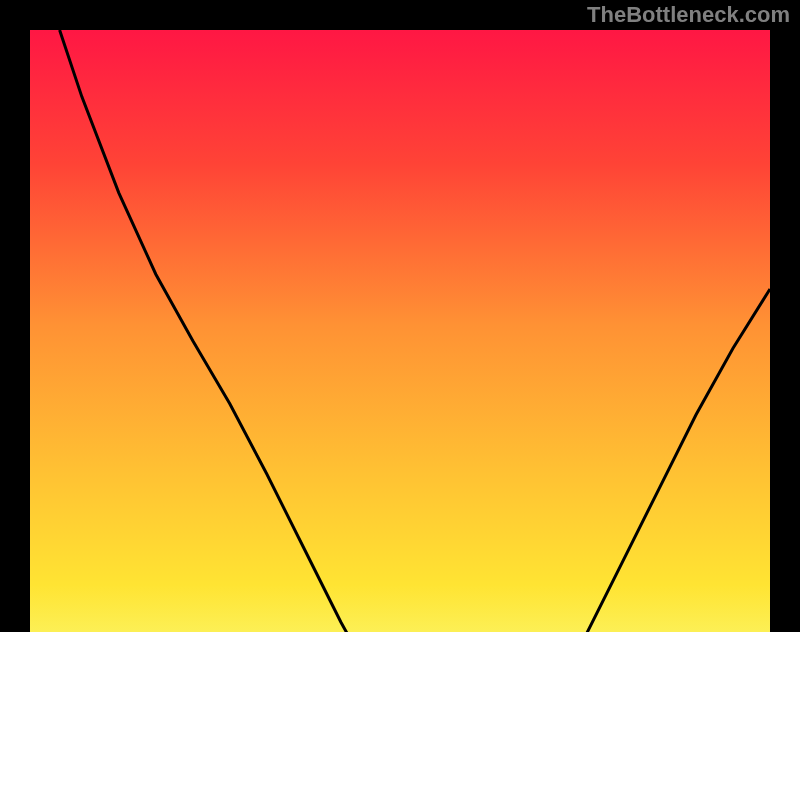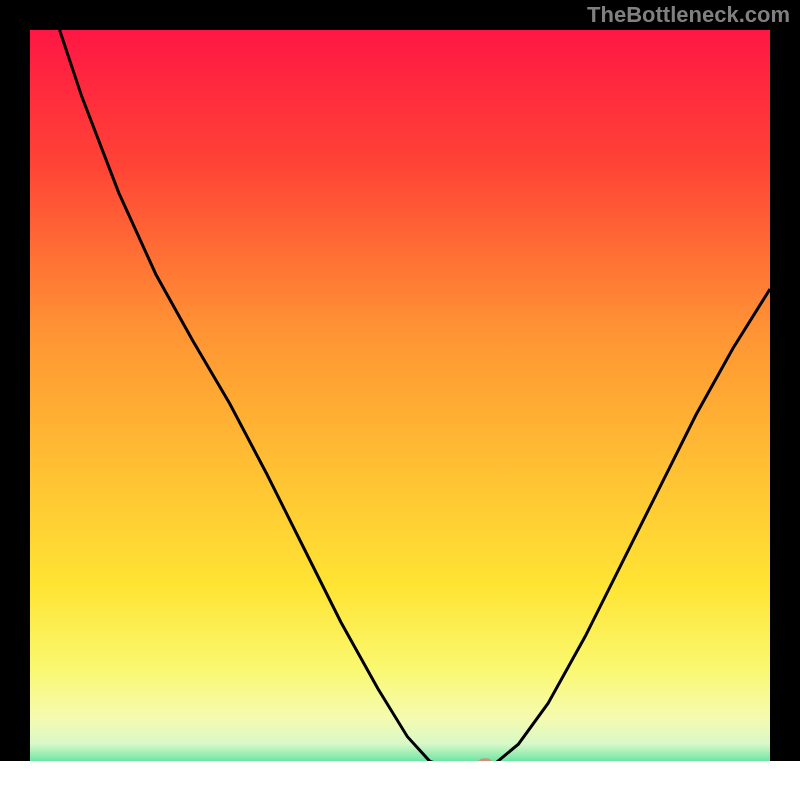--- a/index.html
+++ b/index.html
@@ -4,21 +4,21 @@
 <style>
   body {
     margin: 0;
     padding: 0;
     background: #fff;
     font-family: Arial, sans-serif;
   }
   .chart-container {
     position: relative;
     width: 800px;
-    height: 761px;
+    height: 632px;
   }
   .watermark {
     position: absolute;
     top: 2px;
     right: 10px;
     font-size: 22px;
     font-weight: bold;
     color: #808080;
     z-index: 10;
   }

